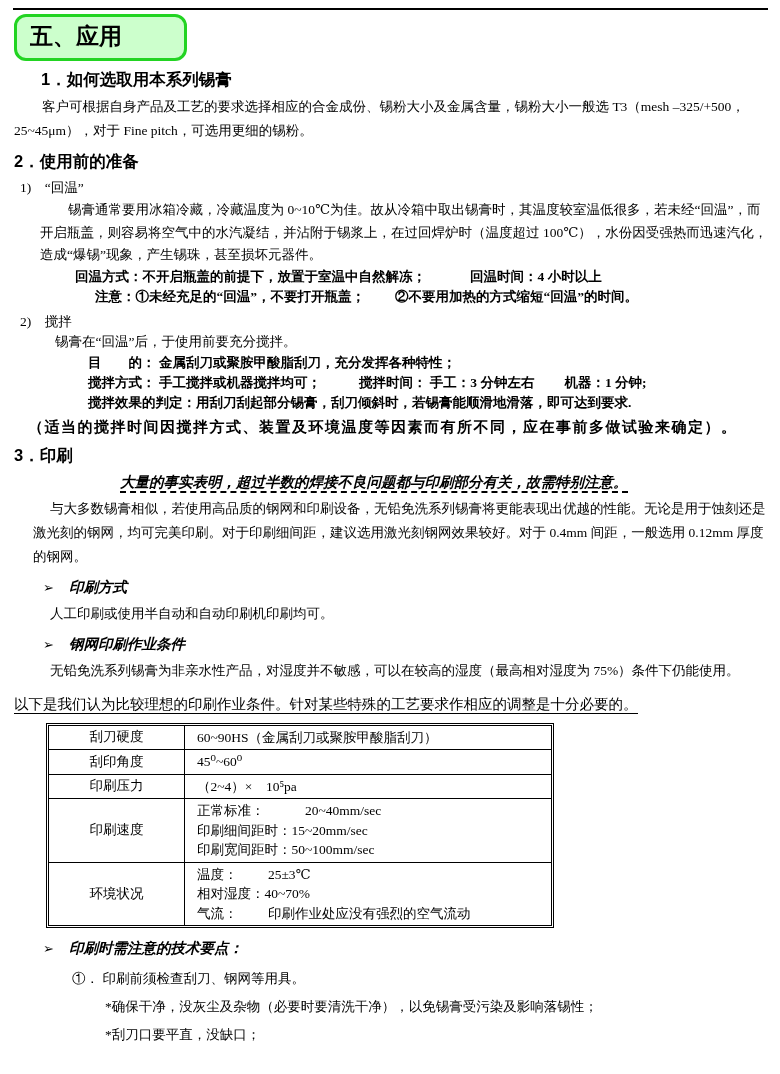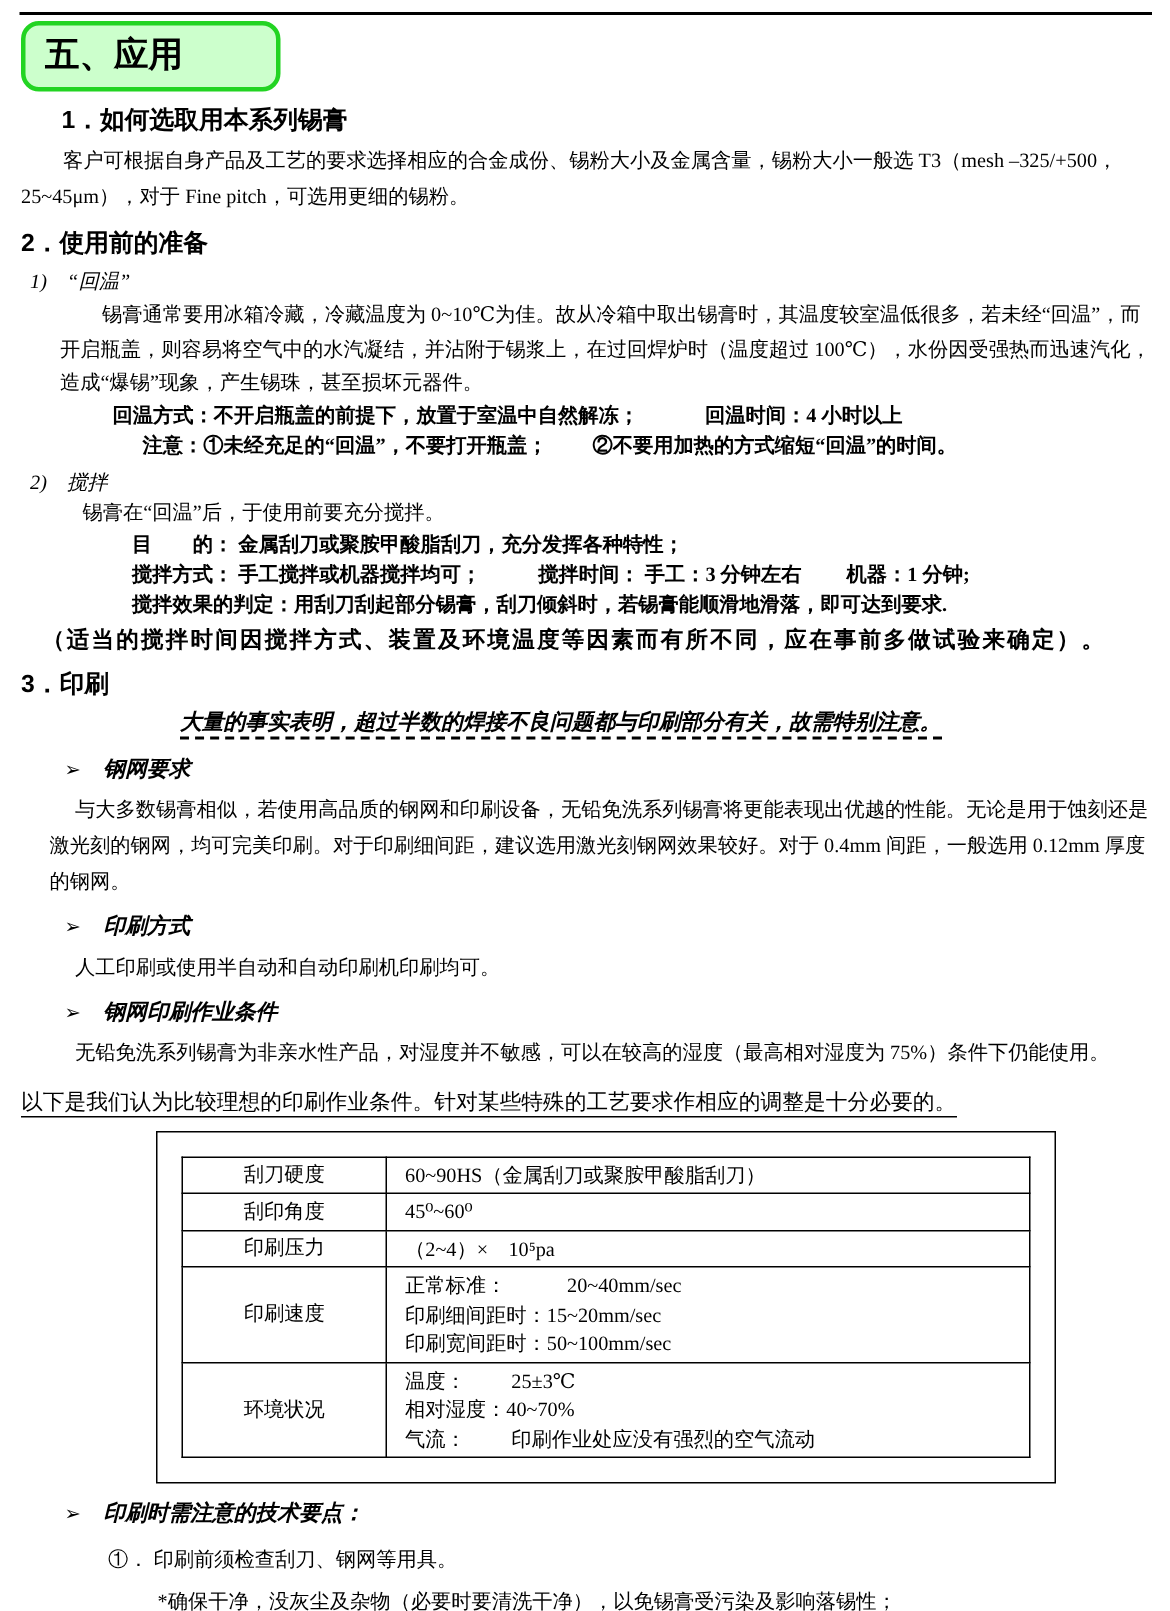--- a/index.html
+++ b/index.html
@@ -18,21 +18,21 @@
   }
   .title-box .t { font-family:Liberation Sans, sans-serif; font-weight:bold; font-size:23px; }
 
   .h-num {
     font-family:"Liberation Sans","DejaVu Sans",sans-serif;
     font-weight:bold; font-size:16.5px; margin:8px 0 0 41px;
   }
   .h-num.mt { margin-top:8px;margin-left:14px; }
 
   .body  { font-size:13.5px; line-height:24px; margin:4px 8px 0 14px; text-indent:28px; }
-  .numitem { font-size:13.5px; margin:6px 0 0 20px;font-style:italic; }
+  .numitem { font-size:13.5px; margin:6px 0 0 20px; }
   .body2 { font-size:13.5px; line-height:22.5px; margin:2px 10px 0 40px; text-indent:28px; }
   .body3 { font-size:13.5px; line-height:22px; margin:0 10px 0 55px; }
 
   .detail { font-size:13.5px; font-weight:bold; line-height:20px; margin-left:75px; }
   .detail.note2 { margin-left:95px; }
   .detail.m88 { margin-left:88px; }
   .g1 { margin-left:44px; }
   .g2 { margin-left:30px; }
   .g3 { margin-left:38px; }
 
@@ -44,21 +44,21 @@
   .bullet { margin:10px 0 0 43px; line-height:20px; }
   .bullet.m8 { margin-top:8px; }
   .arrow { font-size:13px; margin-right:15px; font-family:"DejaVu Sans",sans-serif; }
   .btitle { font-weight:bold; font-style:italic; font-size:14.5px; }
 
   .bodyb { font-size:13.5px; line-height:24px; margin:4px 10px 0 33px; text-indent:17px; }
 
   .table-intro { margin:10px 0 0 14px; line-height:22px; }
   .table-intro .u { font-size:14.5px; border-bottom:1.5px solid #000; padding-bottom:1px; }
 
-  .tbl-wrap { width:600px; margin:8px 0 0 104px; border:1.5px solid #000; padding:16px; }
+  .tbl-wrap { width:508px; margin:8px 0 0 46px; border:1.5px solid #000; padding:1px; }
   .tbl-wrap table { width:100%; border-collapse:collapse; }
   .tbl-wrap td { border:1px solid #000; font-size:13.5px; vertical-align:middle; }
   td.lab { width:136px; text-align:center; padding:2px 0; }
   td.val { padding:2px 6px 2px 12px; }
   td.val div { line-height:19.5px; }
 
   .point    { font-size:13.5px; margin:10px 0 0 72px; line-height:20px; }
   .subpoint { font-size:13.5px; margin:8px 0 0 105px; line-height:20px; }
 </style>
 </head>
@@ -92,23 +92,20 @@
     <span>搅拌方式： 手工搅拌或机器搅拌均可；</span><span class="g3">搅拌时间： 手工：3 分钟左右</span><span class="g2">机器：1 分钟;</span>
   </div>
   <div class="detail m88">搅拌效果的判定：用刮刀刮起部分锡膏，刮刀倾斜时，若锡膏能顺滑地滑落，即可达到要求.</div>
   <div class="note-strong">（适当的搅拌时间因搅拌方式、装置及环境温度等因素而有所不同，应在事前多做试验来确定）。</div>
 
   <div class="h-num mt">3．印刷</div>
   <div class="notice">
     <span class="u">大量的事实表明，超过半数的焊接不良问题都与印刷部分有关，故需特别注意。</span>
   </div>
 
-  <div class="bullet">
-    <span class="arrow">➢</span><span class="btitle">钢网要求</span>
-  </div>
   <p class="bodyb">与大多数锡膏相似，若使用高品质的钢网和印刷设备，无铅免洗系列锡膏将更能表现出优越的性能。无论是用于蚀刻还是激光刻的钢网，均可完美印刷。对于印刷细间距，建议选用激光刻钢网效果较好。对于 0.4mm 间距，一般选用 0.12mm 厚度的钢网。</p>
 
   <div class="bullet m8">
     <span class="arrow">➢</span><span class="btitle">印刷方式</span>
   </div>
   <p class="bodyb">人工印刷或使用半自动和自动印刷机印刷均可。</p>
 
   <div class="bullet m8">
     <span class="arrow">➢</span><span class="btitle">钢网印刷作业条件</span>
   </div>

